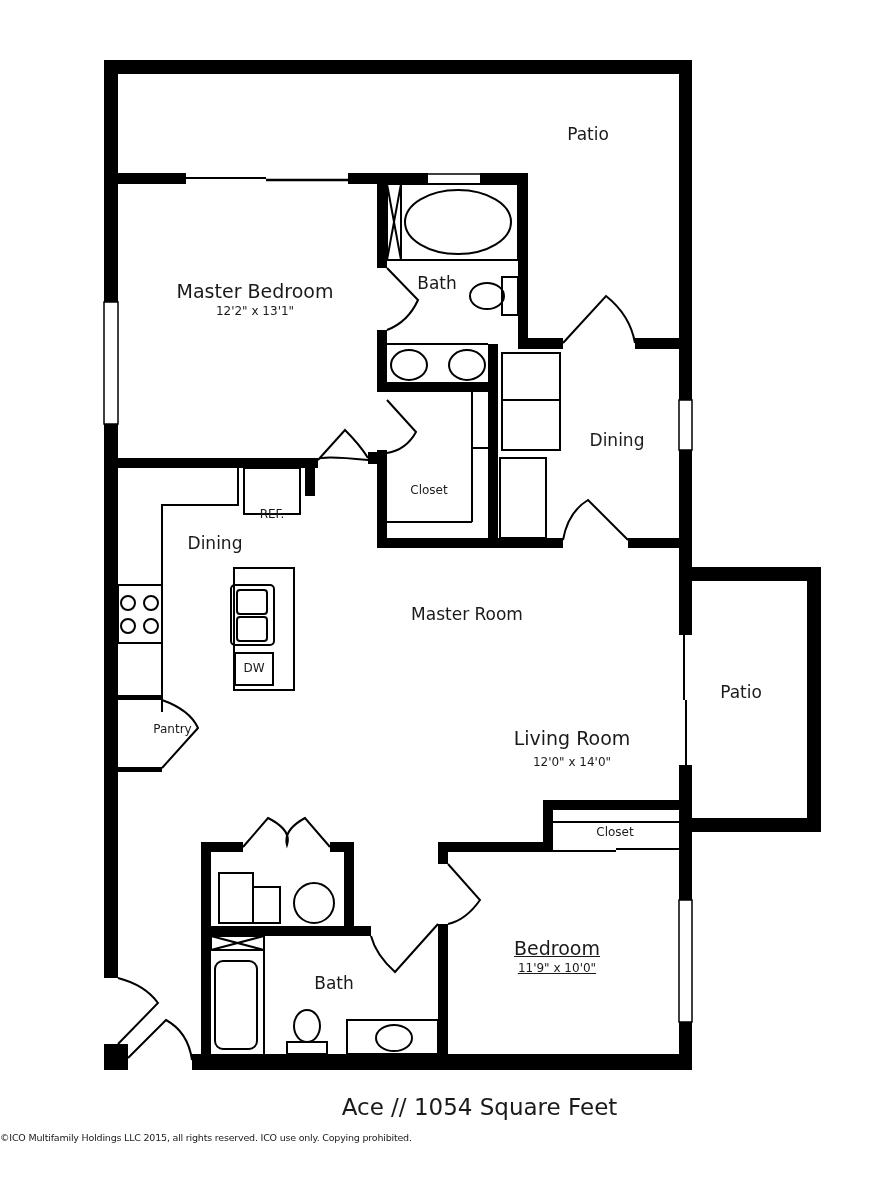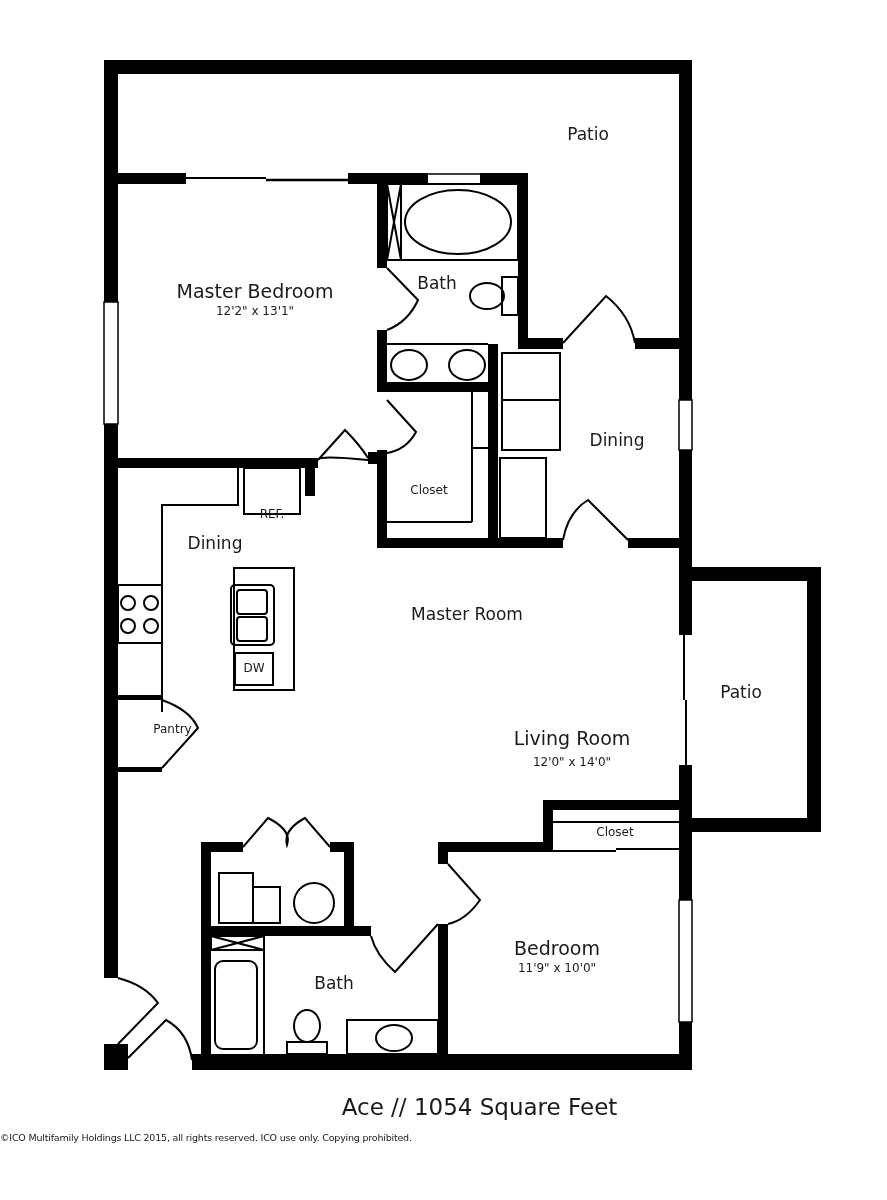--- a/index.html
+++ b/index.html
@@ -196,21 +196,21 @@
 <div class="lbl room" style="left:467px; top:604px;">Master Room</div>
 
 <div class="lbl" style="left:537px; top:727px;margin-left:35px;">
   <span class="room-lg">Living Room</span>
   <span class="dim" style="margin-top:6px;">12'0" x 14'0"</span>
 </div>
 
 <div class="lbl room" style="left:741px; top:682px;">Patio</div>
 <div class="lbl tiny" style="left:615px; top:825px;">Closet</div>
 
-<div class="lbl" style="left:557px; top:937px;">
+<div class="lbl" style="left:557px; top:937px;text-decoration:underline;">
   <span class="room-lg">Bedroom</span>
   <span class="dim">11'9" x 10'0"</span>
 </div>
 
 <div class="lbl room" style="left:334px; top:973px;">Bath</div>
 
 <div id="caption">Ace // 1054 Square Feet</div>
 <div id="copyright">©ICO Multifamily Holdings LLC 2015, all rights reserved.  ICO use only.  Copying prohibited.</div>
 
 </body></html>

